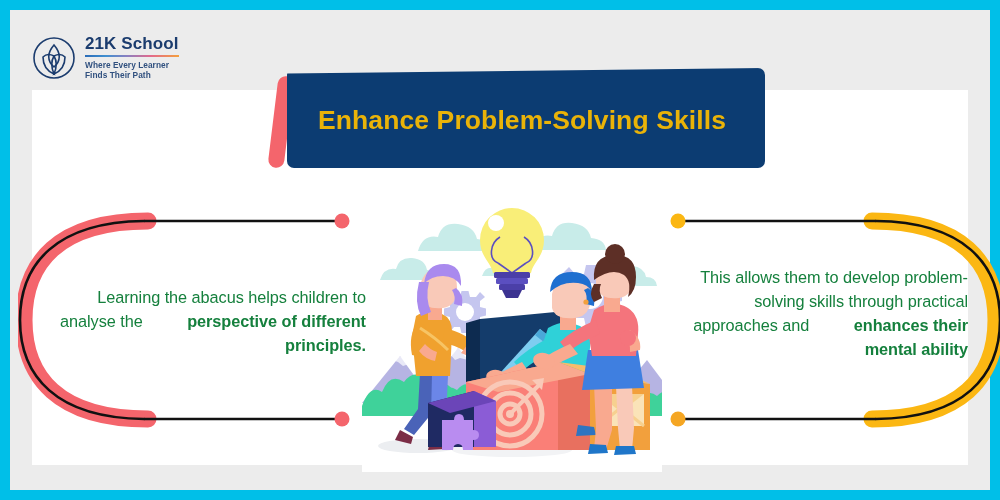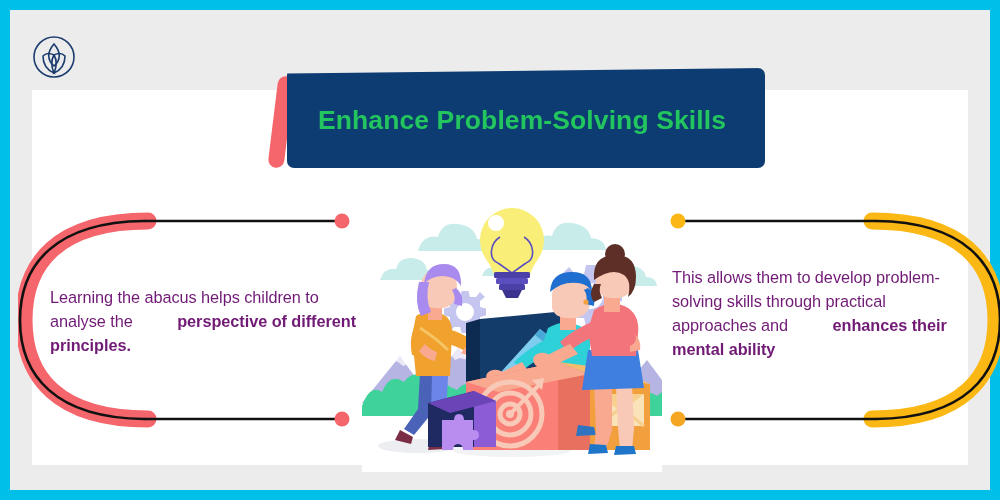--- a/index.html
+++ b/index.html
@@ -58,33 +58,33 @@
     background:#f4656c; border-radius:9px;
     transform:rotate(7deg); transform-origin:50% 50%;
   }
   #banner-box {
     position:absolute; left:14px; top:0px; width:478px; height:100px;
     background:#0c3c72; border-radius:7px;
     clip-path: polygon(0% 5.5%, 100% 0%, 100% 100%, 0% 100%);
     display:flex; align-items:center;
   }
   #banner-title {
-    color:#22c55e; font-size:26.5px; font-weight:bold;
+    color:#eab308; font-size:26.5px; font-weight:bold;
     letter-spacing:.1px; margin-left:31px; margin-top:4px;
     white-space:nowrap;
   }
 
   
   .bracket { position:absolute; }
   #bracket-left  { left:8px;  top:198px; width:340px; height:224px; }
   #bracket-right { left:652px; top:198px; width:340px; height:224px; }
 
   
   .para {
-    position:absolute; text-align:left; color:#701a75;
+    position:absolute; text-align:right; color:#15803d;
     font-size:16.3px; line-height:1.47; letter-spacing:-.05px;
   }
   .para b { font-weight:bold;margin-left:40px; }
   #para-left  { left:40px;  top:276px; width:316px; }
   #para-right { left:662px; top:256px; width:296px; }
 
   
   #illus { position:absolute; left:352px; top:178px; width:300px; height:284px; }
 </style>
 </head>
@@ -96,20 +96,28 @@
     <div id="header-band"></div>
 
     <div id="logo">
       <span id="logo-mark">
         <svg viewBox="0 0 44 44" width="44" height="44">
           <circle cx="22" cy="22" r="20" fill="none" stroke="#1b3c6e" stroke-width="1.6"></circle>
           <path d="M22 9 C15 17 15 25 22 31 C29 25 29 17 22 9 Z" fill="none" stroke="#1b3c6e" stroke-width="1.6"></path>
           <path d="M11 21 C11 29 15 35 22 38 C19 31 19 25 22 20 C18 18 14 18 11 21 Z" fill="none" stroke="#1b3c6e" stroke-width="1.6"></path>
           <path d="M33 21 C33 29 29 35 22 38 C25 31 25 25 22 20 C26 18 30 18 33 21 Z" fill="none" stroke="#1b3c6e" stroke-width="1.6"></path>
         </svg>
+      </span>
+      <span id="logo-text">
+        <span id="logo-title">21K School</span>
+        <span id="logo-rule"></span>
+        <span id="logo-tag">
+          <span>Where Every Learner</span><br>
+          <span>Finds Their Path</span>
+        </span>
       </span>
     </div>
 
     <div id="card"></div>
 
     <div id="banner-wrap">
       <div id="banner-bar"></div>
       <div id="banner-box">
         <span id="banner-title">Enhance Problem-Solving Skills</span>
       </div>

